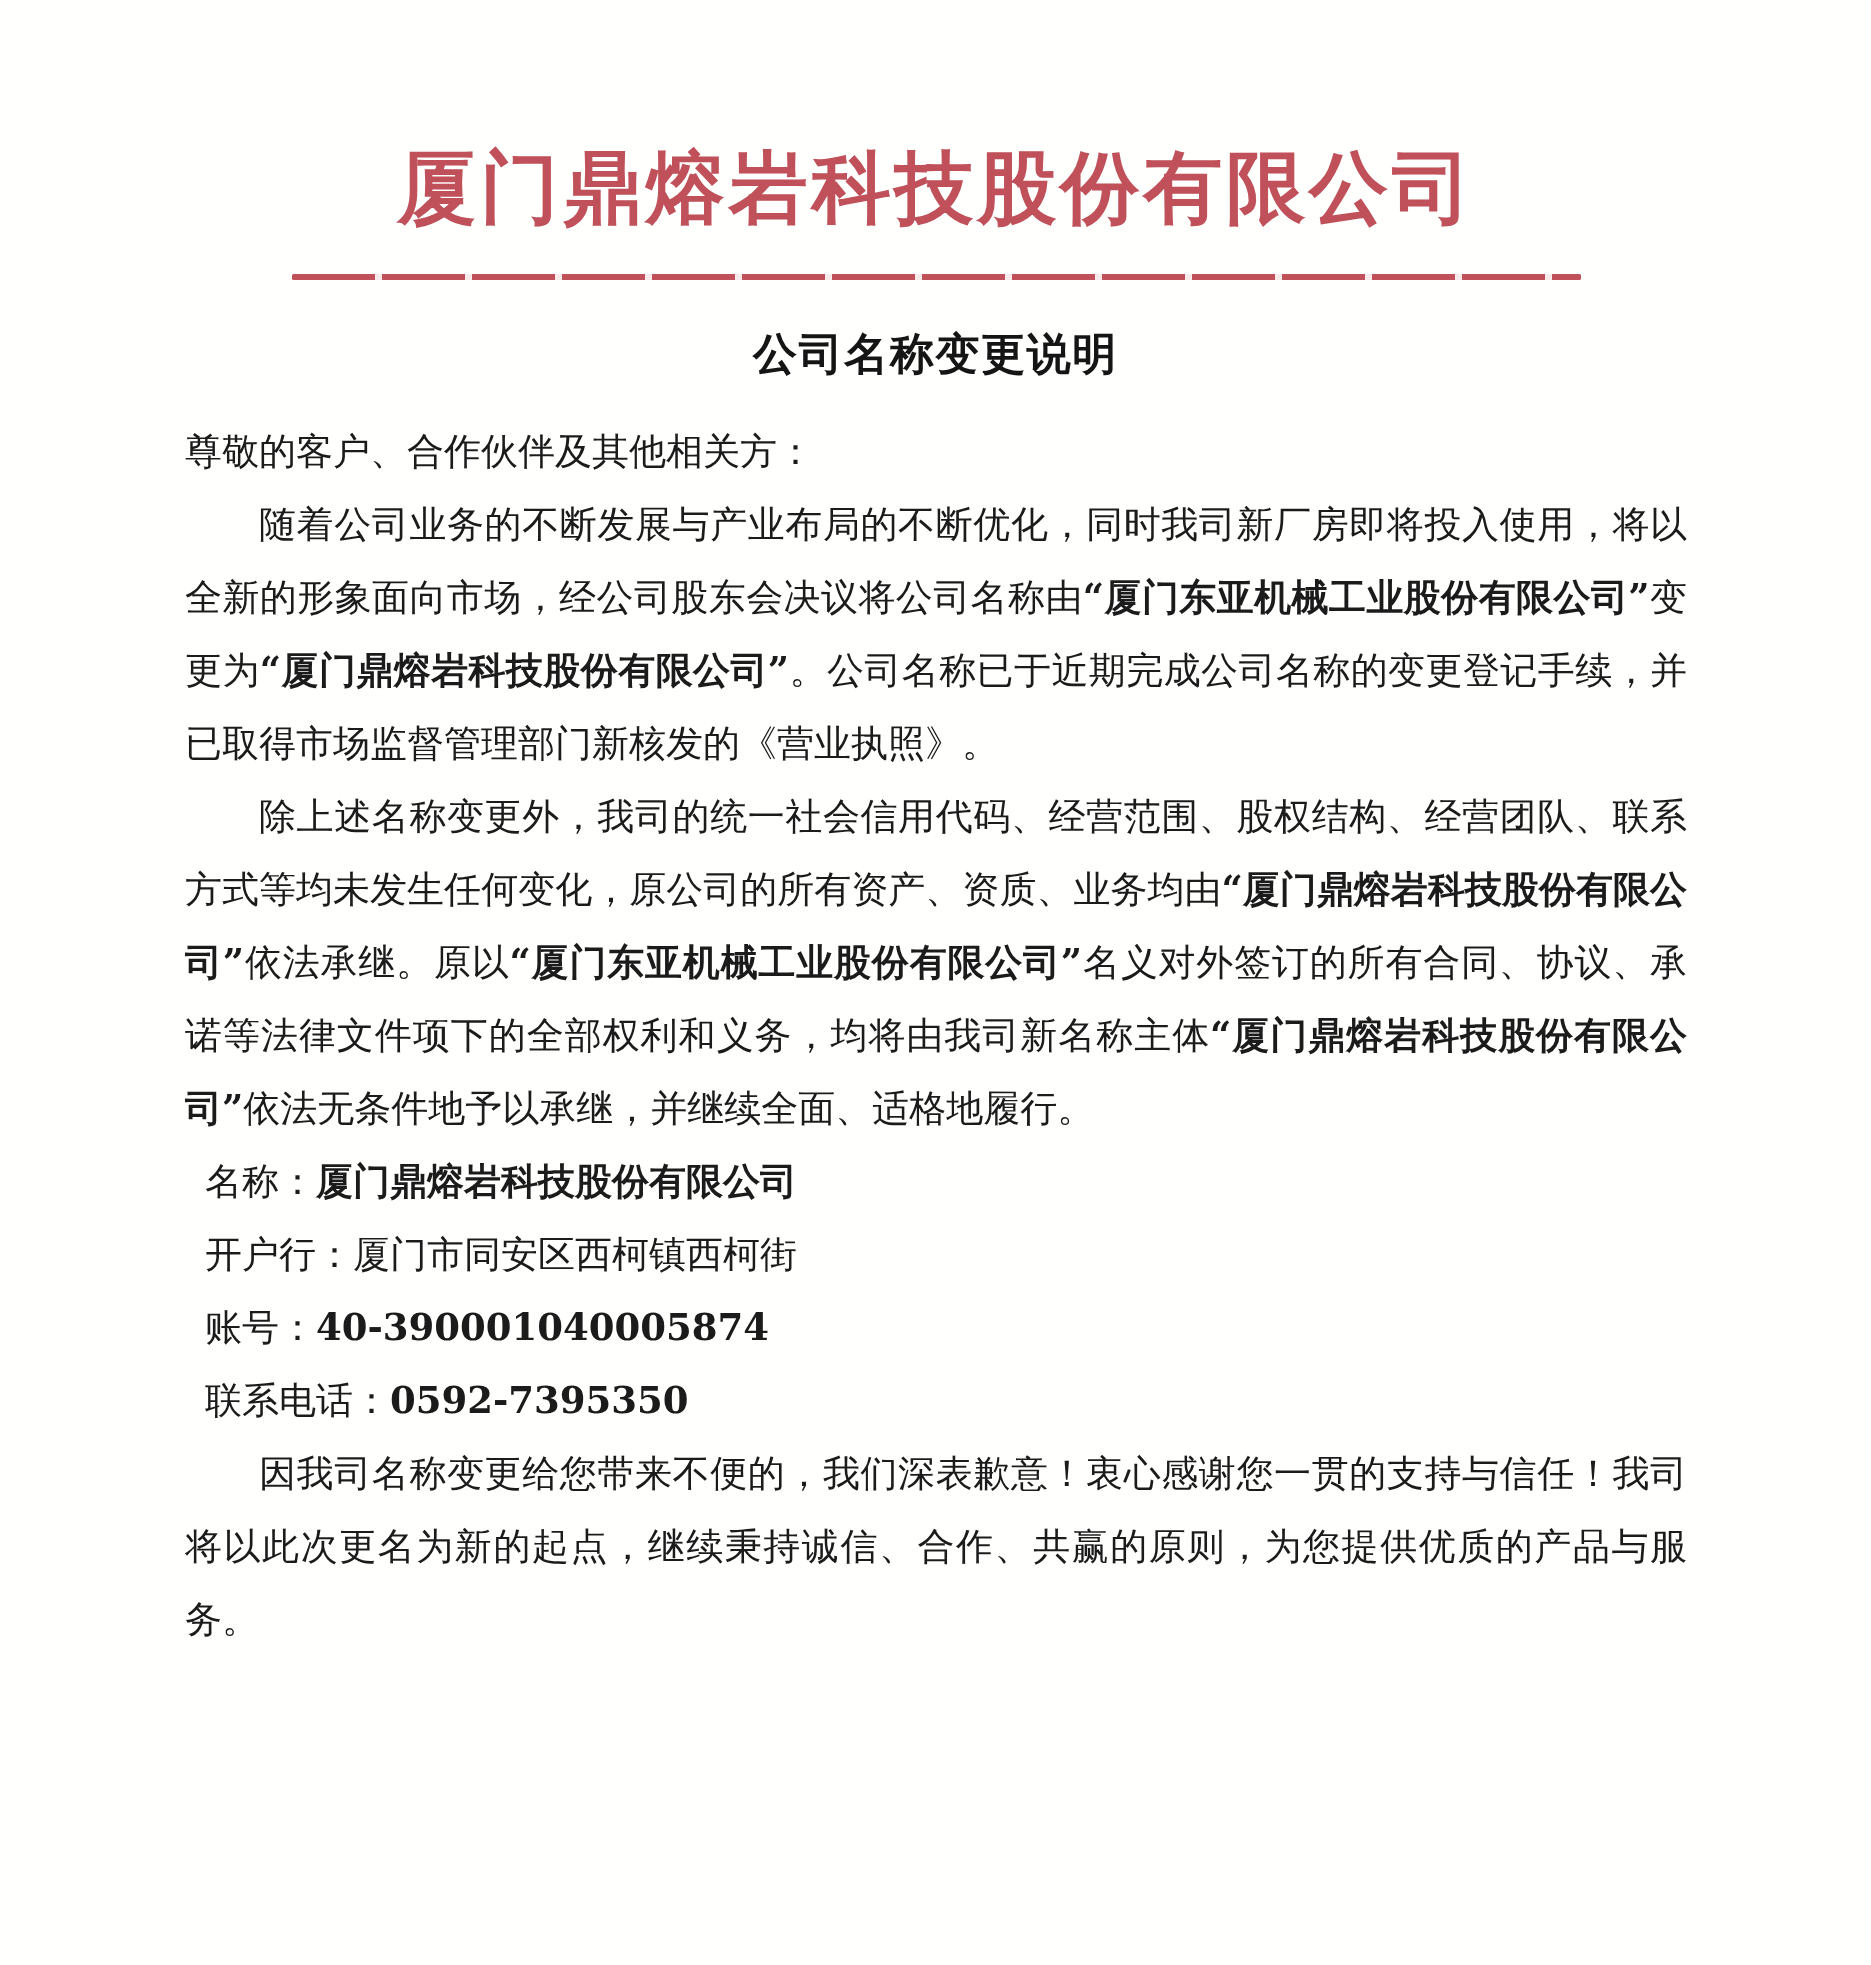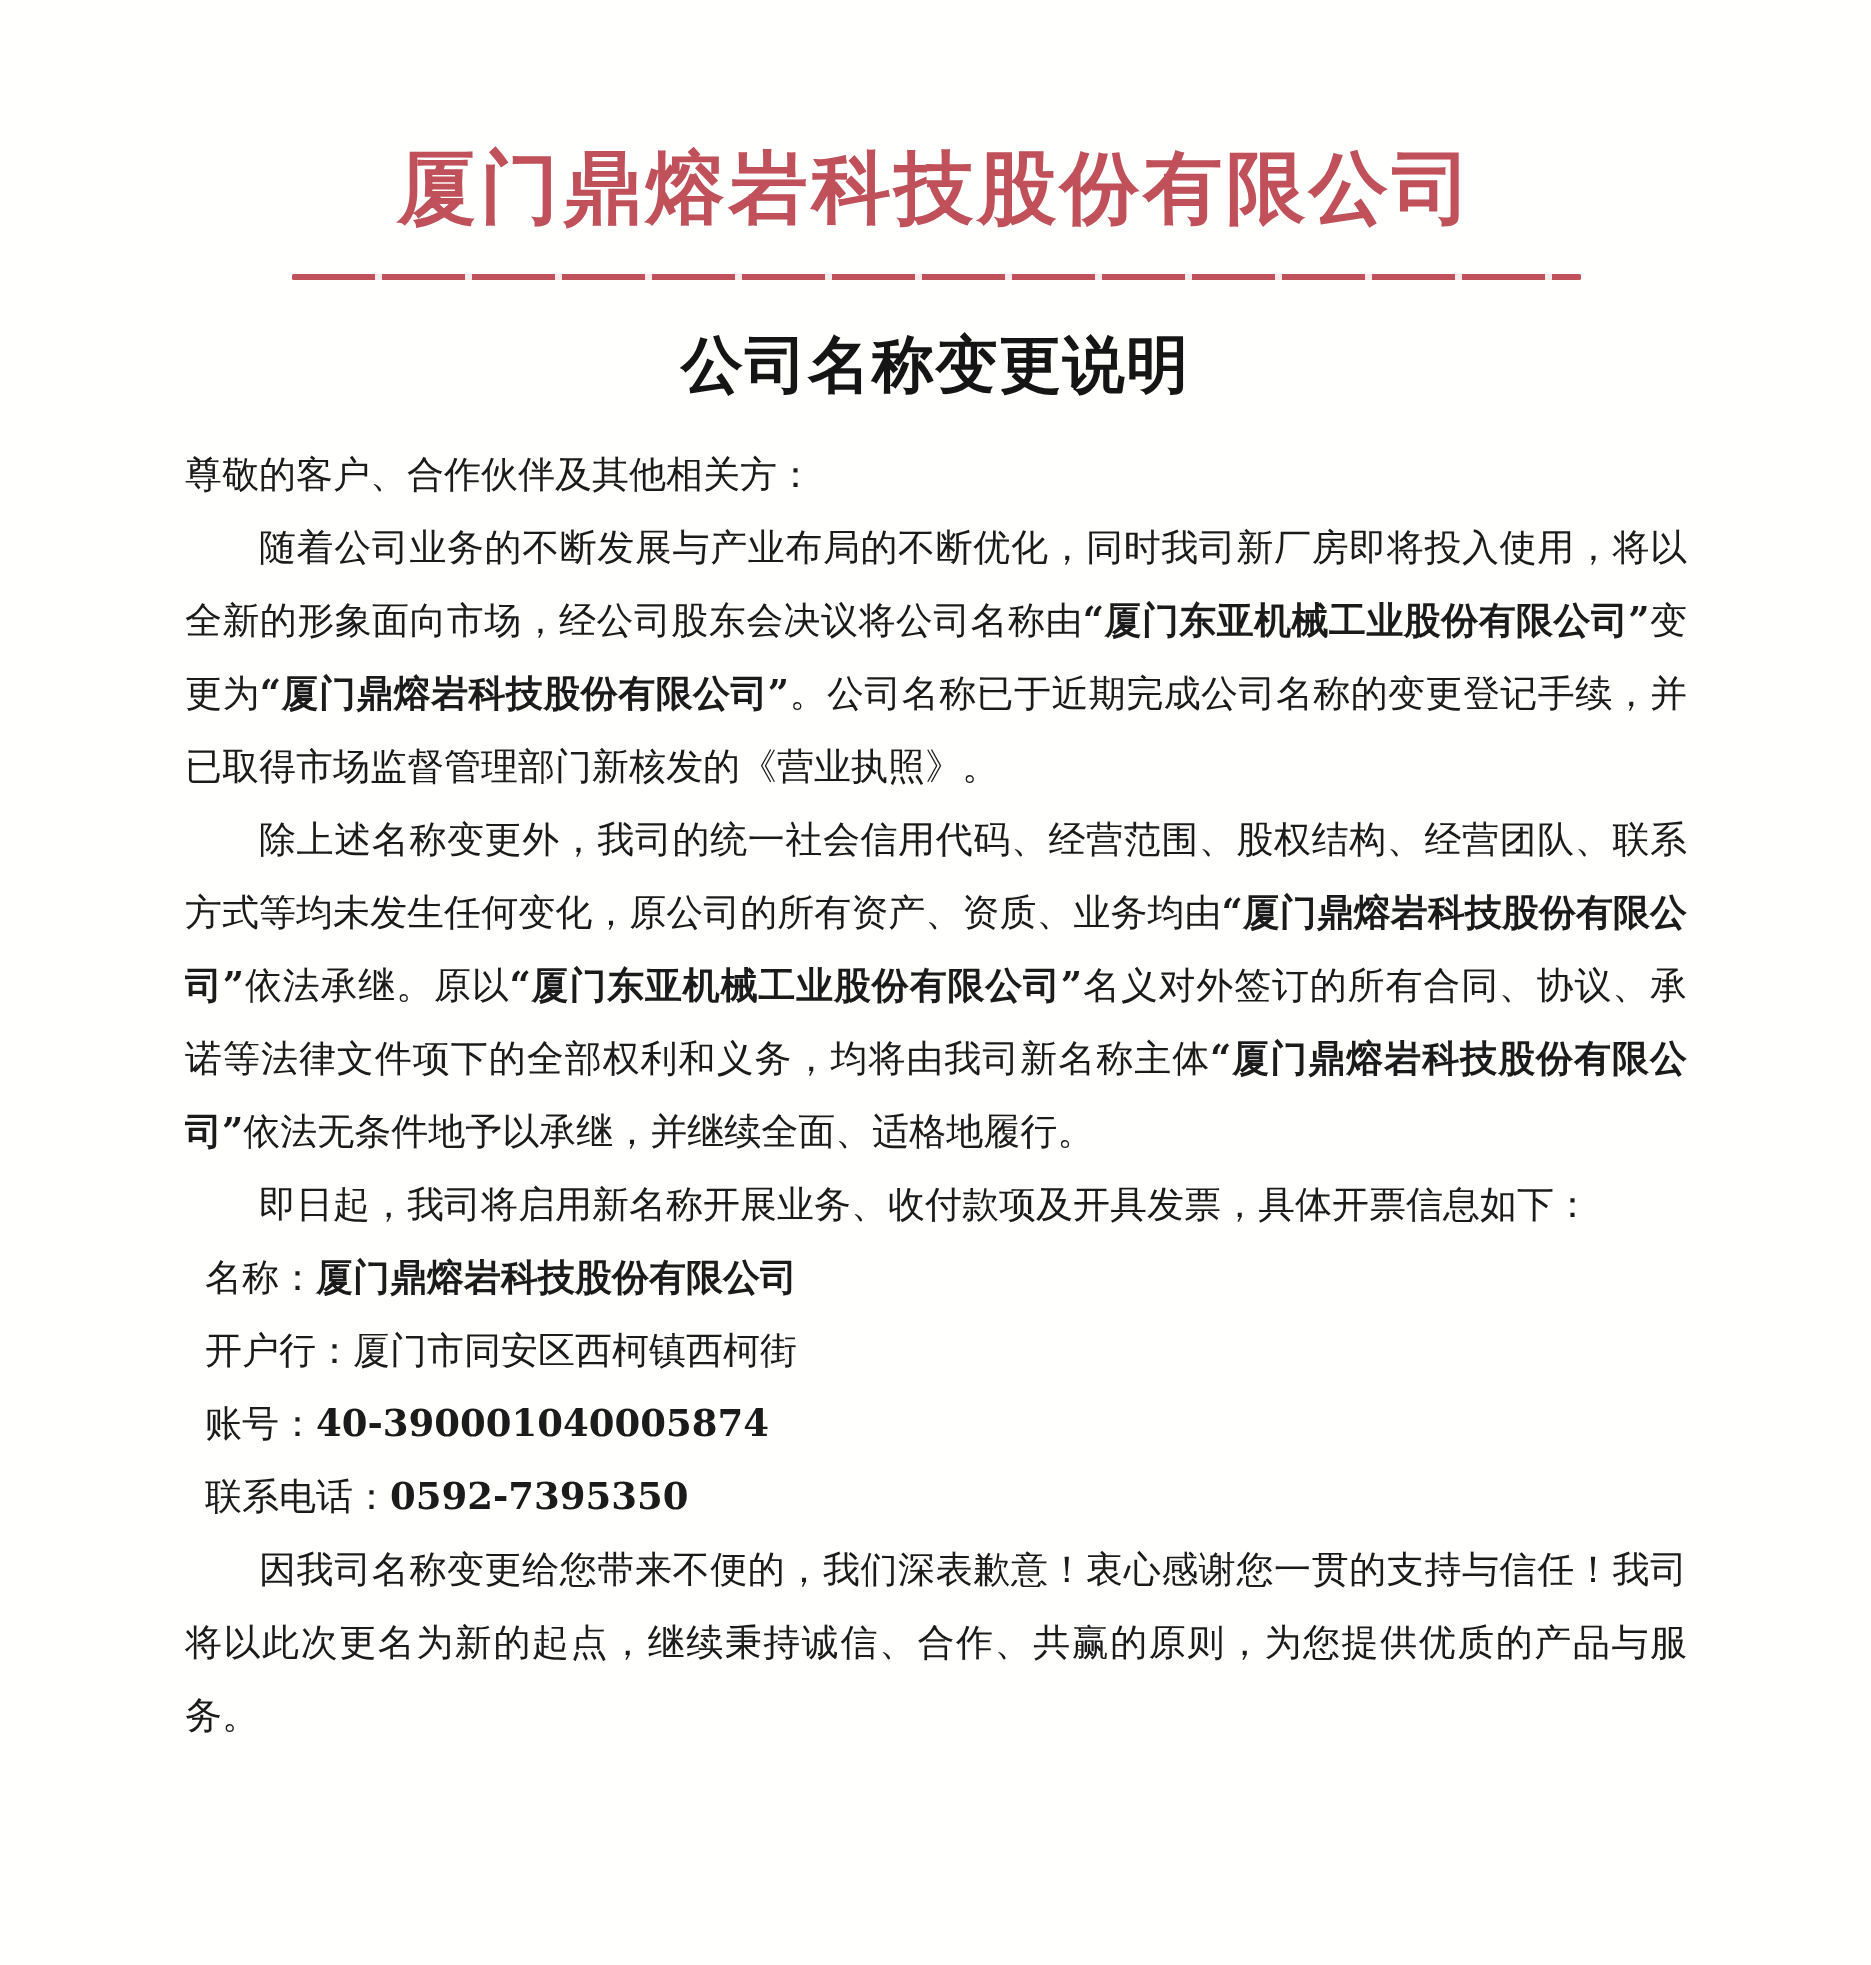--- a/index.html
+++ b/index.html
@@ -24,21 +24,21 @@
     width:1289px;height:6.3px;
     margin:38px auto 0 auto;
     background:repeating-linear-gradient(to right,
       #c0515a 0px, #c0515a 83px,
       rgba(192,81,90,0.12) 83px, rgba(192,81,90,0.12) 90px);
     border-radius:1.6px;
   }
   .doc-title{
     margin:46px 1px 0 0;
     text-align:center;
-    font-size:62px;
+    font-size:44px;
     font-weight:700;
     letter-spacing:1.6px;
     color:#151515;
     line-height:1.25;
   }
   .body-block{
     margin:34px 185px 0 185px;
     font-size:37px;
     line-height:73px;
     text-align:justify;
@@ -58,21 +58,20 @@
   <div class="letterhead">厦门鼎熔岩科技股份有限公司</div>
   <div class="head-rule"></div>
 
   <h1 class="doc-title">公司名称变更说明</h1>
 
   <div class="body-block">
     <p class="para noindent">尊敬的客户、合作伙伴及其他相关方：</p>
 
     <p class="para"><span class="seg">随着公司业务的不断发展与产业布局的不断优化，同时我司新厂房即将投入使用，将以全新的形象面向市场，经公司股东会决议将公司名称由</span><span class="seg b">“厦门东亚机械工业股份有限公司”</span><span class="seg">变更为</span><span class="seg b">“厦门鼎熔岩科技股份有限公司”</span><span class="seg">。公司名称已于近期完成公司名称的变更登记手续，并已取得市场监督管理部门新核发的《营业执照》。</span></p>
     <p class="para"><span class="seg">除上述名称变更外，我司的统一社会信用代码、经营范围、股权结构、经营团队、联系方式等均未发生任何变化，原公司的所有资产、资质、业务均由</span><span class="seg b">“厦门鼎熔岩科技股份有限公司”</span><span class="seg">依法承继。原以</span><span class="seg b">“厦门东亚机械工业股份有限公司”</span><span class="seg">名义对外签订的所有合同、协议、承诺等法律文件项下的全部权利和义务，均将由我司新名称主体</span><span class="seg b">“厦门鼎熔岩科技股份有限公司”</span><span class="seg">依法无条件地予以承继，并继续全面、适格地履行。</span></p>
-    <p class="para"><span class="seg">即日起，我司将启用新名称开展业务、收付款项及开具发票，具体开票信息如下：</span></p>
 
     <p class="para noindent"><span class="info-label">名称：</span><span><span class="seg b">厦门鼎熔岩科技股份有限公司</span></span></p>
     <p class="para noindent"><span class="info-label">开户行：</span><span><span class="seg">厦门市同安区西柯镇西柯街</span></span></p>
     <p class="para noindent"><span class="info-label">账号：</span><span><span class="seg b">40-390001040005874</span></span></p>
     <p class="para noindent"><span class="info-label">联系电话：</span><span><span class="seg b">0592-7395350</span></span></p>
 
     <p class="para"><span class="seg">因我司名称变更给您带来不便的，我们深表歉意！衷心感谢您一贯的支持与信任！我司将以此次更名为新的起点，继续秉持诚信、合作、共赢的原则，为您提供优质的产品与服务。</span></p>
 
   </div>
 

